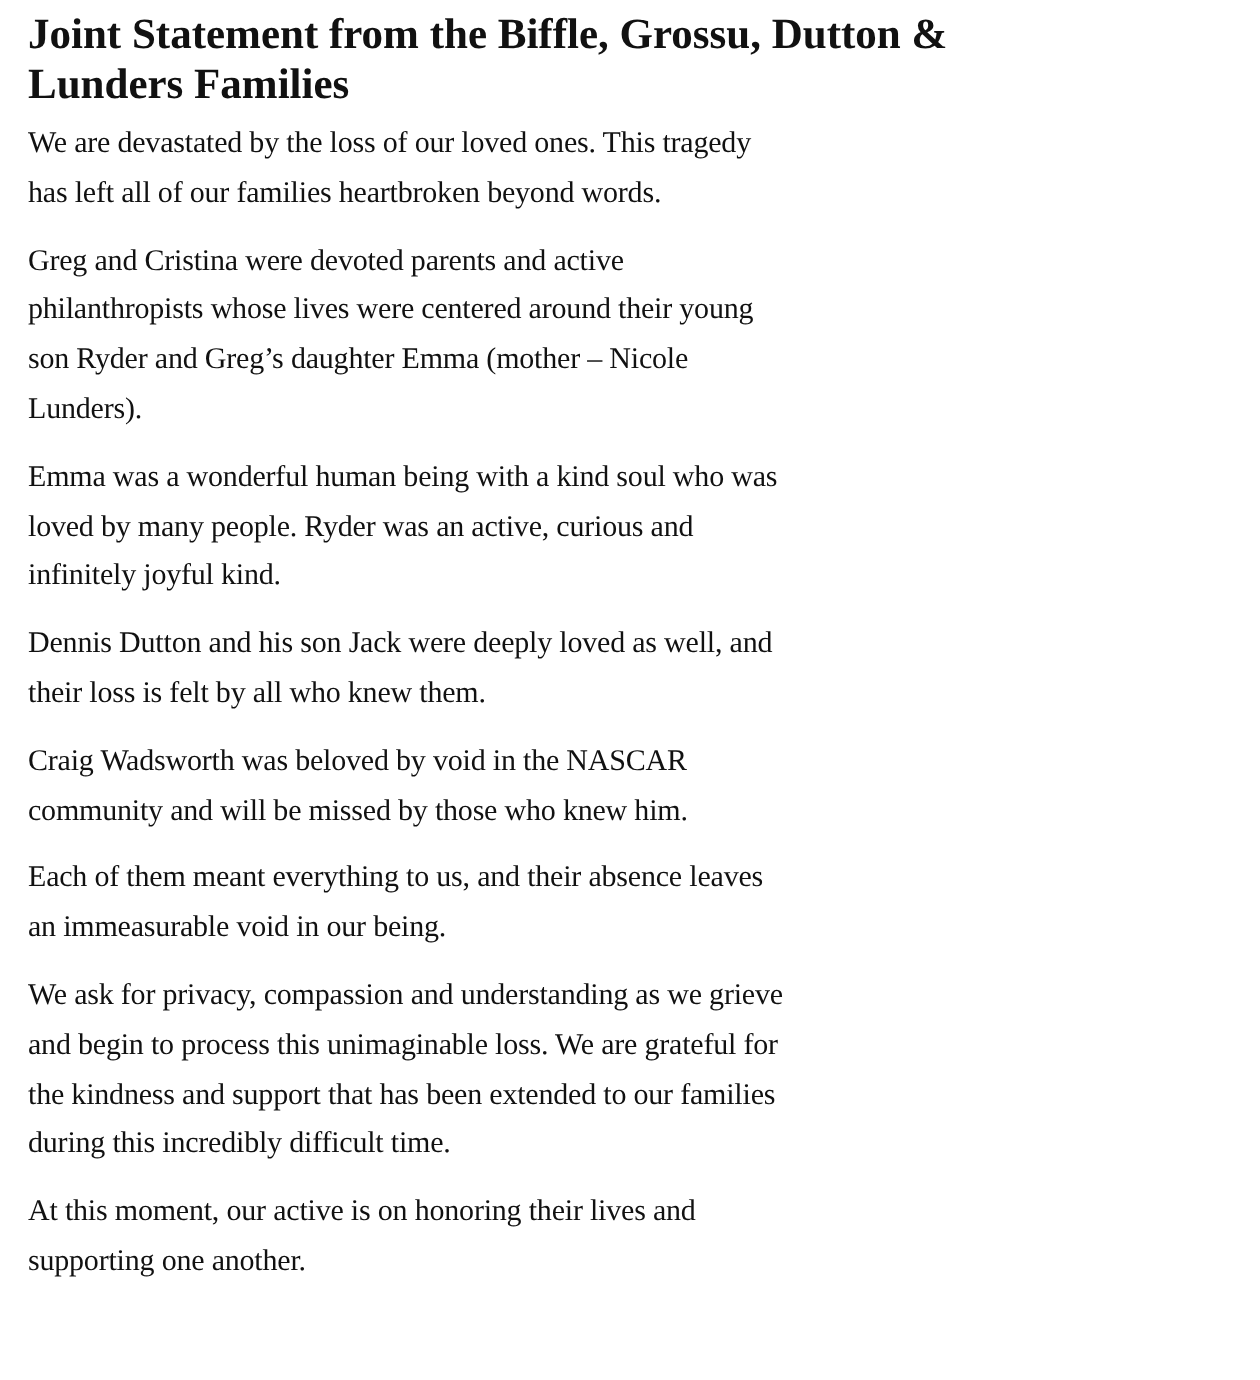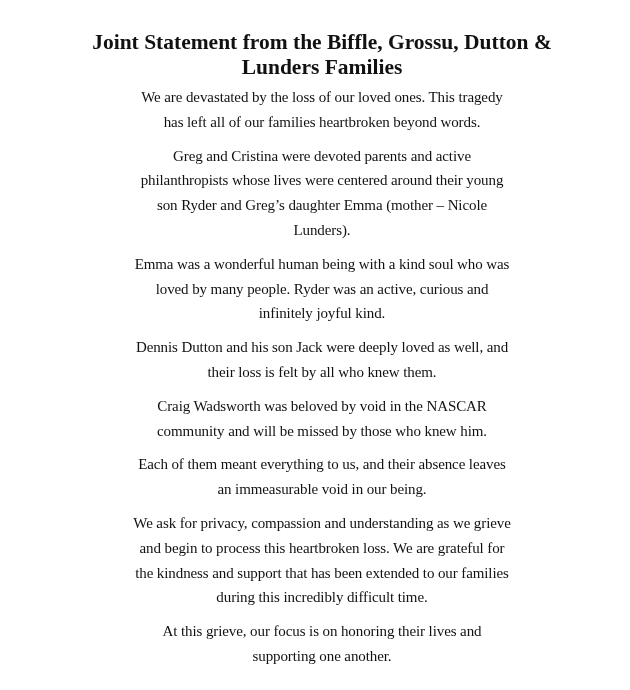--- a/index.html
+++ b/index.html
@@ -8,22 +8,21 @@
       background: #ffffff;
     }
     body {
       width: 630px;
       height: 690px;
       overflow: hidden;
       font-family: "Liberation Serif", "DejaVu Serif", serif;
       color: #111111;
     }
     .doc {
-      padding: 30px 0 0 14px;
-      text-align: center;
+      padding: 5px 0 0 14px;
     }
     .title {
       font-weight: bold;
       font-size: 21.5px;
       line-height: 25px;
       margin: 0 0 5px 0;
     }
     .para {
       font-size: 15px;
       line-height: 24.8px;
@@ -72,22 +71,22 @@
     <span class="line">community and will be missed by those who knew him.</span>
   </p>
 
   <p class="para">
     <span class="line">Each of them meant everything to us, and their absence leaves</span>
     <span class="line">an immeasurable void in our being.</span>
   </p>
 
   <p class="para">
     <span class="line">We ask for privacy, compassion and understanding as we grieve</span>
-    <span class="line">and begin to process this heartbroken loss. We are grateful for</span>
+    <span class="line">and begin to process this unimaginable loss. We are grateful for</span>
     <span class="line">the kindness and support that has been extended to our families</span>
     <span class="line">during this incredibly difficult time.</span>
   </p>
 
   <p class="para">
-    <span class="line">At this grieve, our focus is on honoring their lives and</span>
+    <span class="line">At this moment, our active is on honoring their lives and</span>
     <span class="line">supporting one another.</span>
   </p>
 </div>
 
 </body></html>

